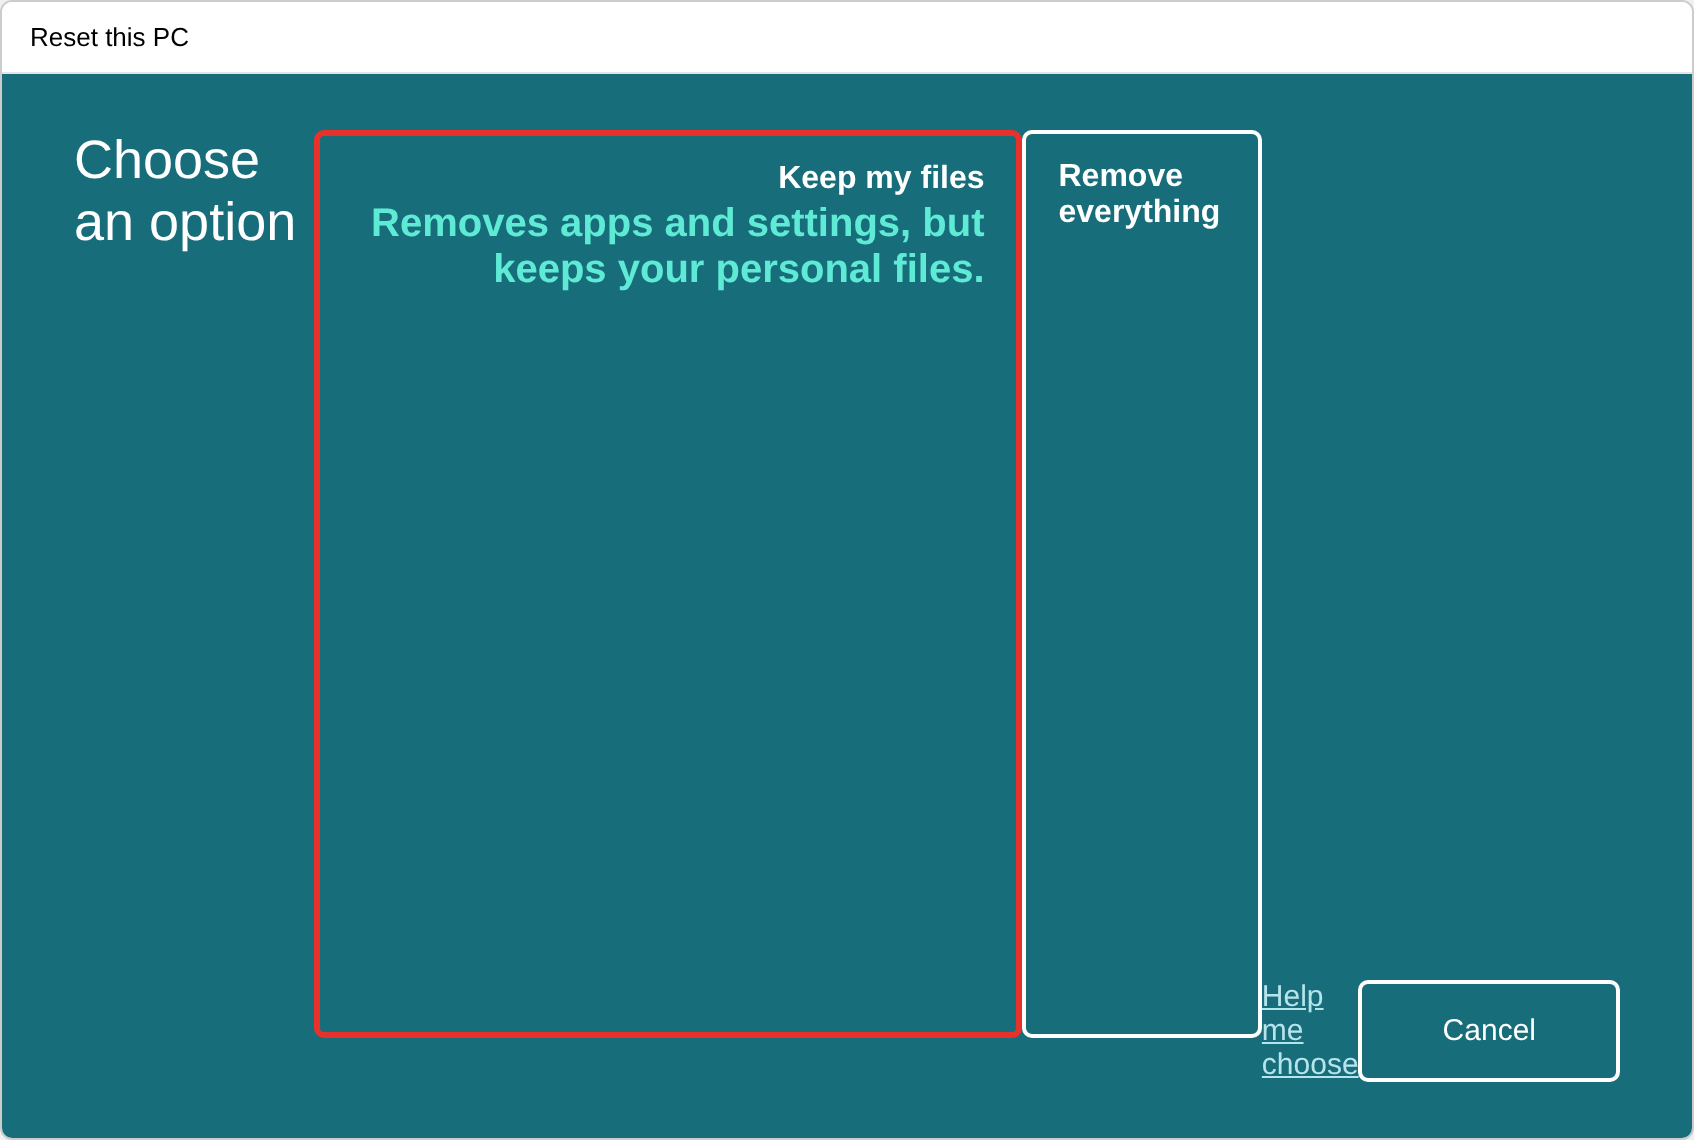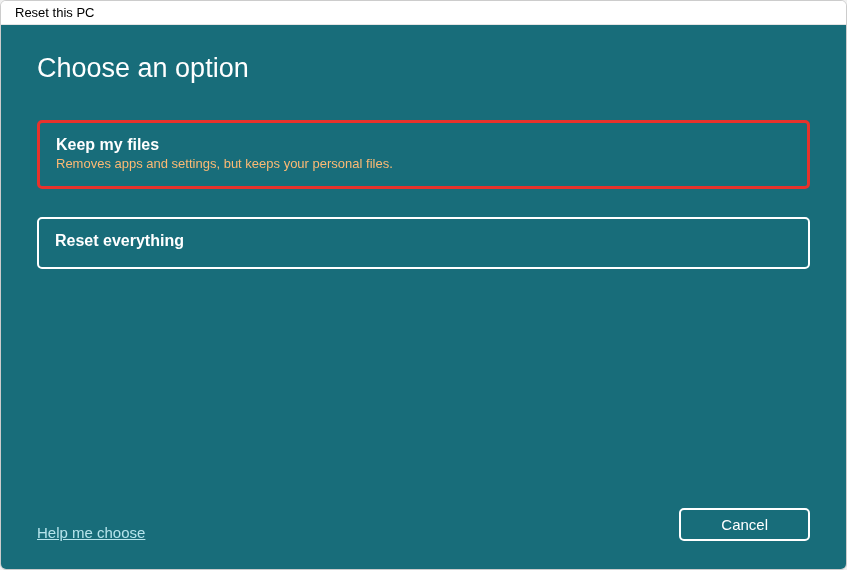--- a/index.html
+++ b/index.html
@@ -14,70 +14,70 @@
       width: 847px;
       height: 570px;
       background: #fff;
       border: 1px solid #ccc;
       border-radius: 6px;
       overflow: hidden;
       display: flex;
       flex-direction: column;
     }
     .titlebar {
-      height: 24px;
+      height: 36px;
       padding: 0 14px;
       display: flex;
       align-items: center;
       font-size: 13px;
       color: #000;
       background: #fff;
       border-bottom: 1px solid #e5e5e5;
     }
     .content {
       flex: 1;
       background: #186d7a;
       color: #fff;
       padding: 28px 36px 22px 36px;
       display: flex;
-      flex-direction: column;
+      flex-direction: row;
       position: relative;
     }
     .heading {
       font-size: 27px;
       font-weight: 400;
       color: #fff;
       margin-bottom: 36px;
     }
     .option {
       border: 2px solid #fff;
       border-radius: 5px;
       padding: 13px 16px 15px 16px;
       margin-bottom: 28px;
       cursor: pointer;
     }
     .option.highlighted {
       border: 3px solid #e7322c;
+      text-align: right;
     }
     .option-title {
       font-size: 16px;
       font-weight: 600;
       color: #fff;
       margin-bottom: 2px;
     }
     .option-desc {
-      font-size: 13px;
-      font-weight: 400;
-      color: #fdba74;
+      font-size: 20px;
+      font-weight: 700;
+      color: #5eead4;
     }
     .footer {
       margin-top: auto;
       display: flex;
       justify-content: space-between;
-      align-items: flex-end;
       padding-bottom: 6px;
     }
     .help-link {
       color: #b6e4ec;
       font-size: 15px;
       text-decoration: underline;
       cursor: pointer;
     }
     .cancel-btn {
       border: 2px solid #fff;
@@ -99,21 +99,21 @@
   </div>
   <div class="content">
     <h1 class="heading">Choose an option</h1>
 
     <div class="option highlighted">
       <div class="option-title">Keep my files</div>
       <div class="option-desc">Removes apps and settings, but keeps your personal files.</div>
     </div>
 
     <div class="option">
-      <div class="option-title">Reset everything</div>
+      <div class="option-title">Remove everything</div>
     </div>
 
     <div class="footer">
       <a class="help-link">Help me choose</a>
       <button class="cancel-btn">Cancel</button>
     </div>
   </div>
 </div>
 
 </body></html>

